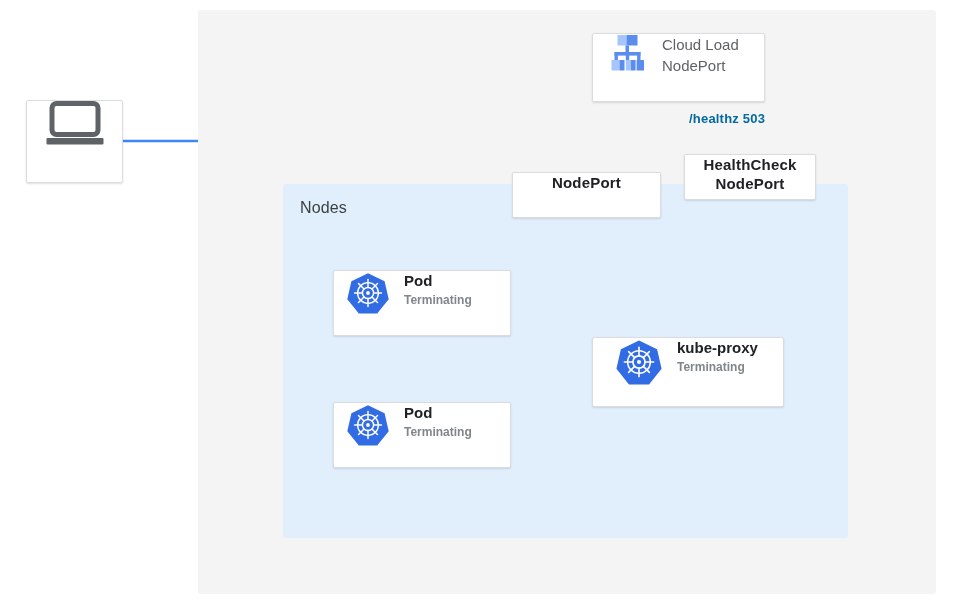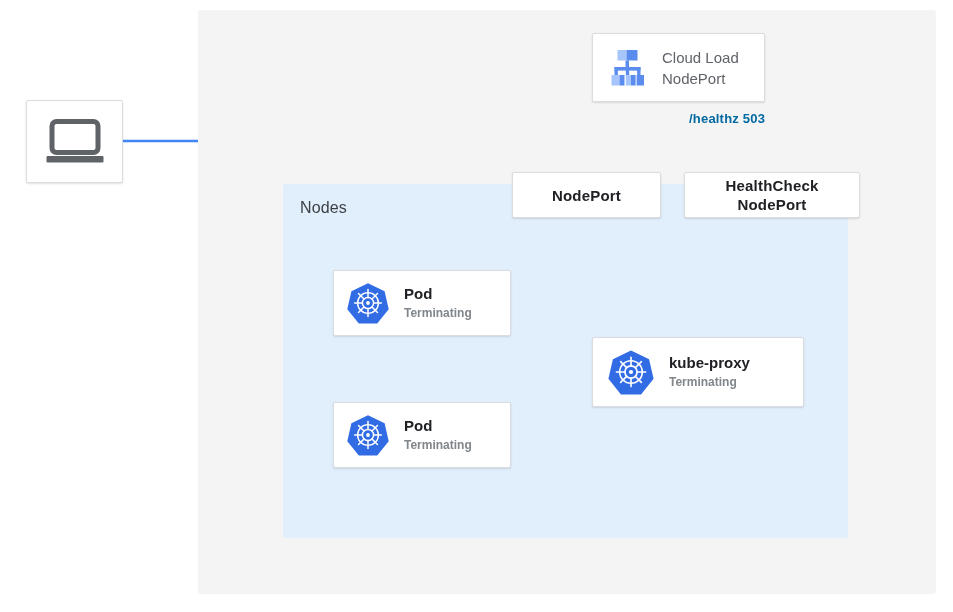--- a/index.html
+++ b/index.html
@@ -42,21 +42,21 @@
     letter-spacing: .1px;
   }
 
   
   .card {
     background: #ffffff;
     border: 1px solid #dadce0;
     border-radius: 2px;
     box-shadow: 0 1px 2px rgba(60,64,67,0.16);
     display: flex;
-    align-items: center;
+    align-items: flex-start;
   }
 
   
   .box-client {
     left: 26px; top: 100px;
     width: 97px; height: 83px;
     justify-content: center;
   }
 
   
@@ -72,37 +72,37 @@
     line-height: 21px;
   }
 
   
   .box-np {
     left: 512px; top: 172px;
     width: 149px; height: 46px;
     justify-content: center;
   }
   .box-hcnp {
-    left: 684px; top: 172px;
-    width: 176px; height: 46px;
+    left: 684px; top: 154px;
+    width: 132px; height: 46px;
     justify-content: center;
   }
   .np-txt {
     font-size: 15px;
     font-weight: bold;
     color: #202124;
     text-align: center;
     line-height: 19px;
     letter-spacing: .2px;
   }
 
   
   .box-pod1 { left: 333px; top: 270px; width: 178px; height: 66px; padding-left: 12px; }
   .box-pod2 { left: 333px; top: 402px; width: 178px; height: 66px; padding-left: 12px; }
-  .box-kp   { left: 592px; top: 337px; width: 212px; height: 70px; padding-left: 14px; }
+  .box-kp   { left: 592px; top: 337px; width: 192px; height: 70px; padding-left: 22px; }
 
   .pod-txt { margin-left: 14px; font-weight: bold; }
   .pod-title {
     font-size: 15px;
     color: #202124;
     line-height: 20px;
   }
   .pod-sub {
     font-size: 12px;
     color: #80868b;

